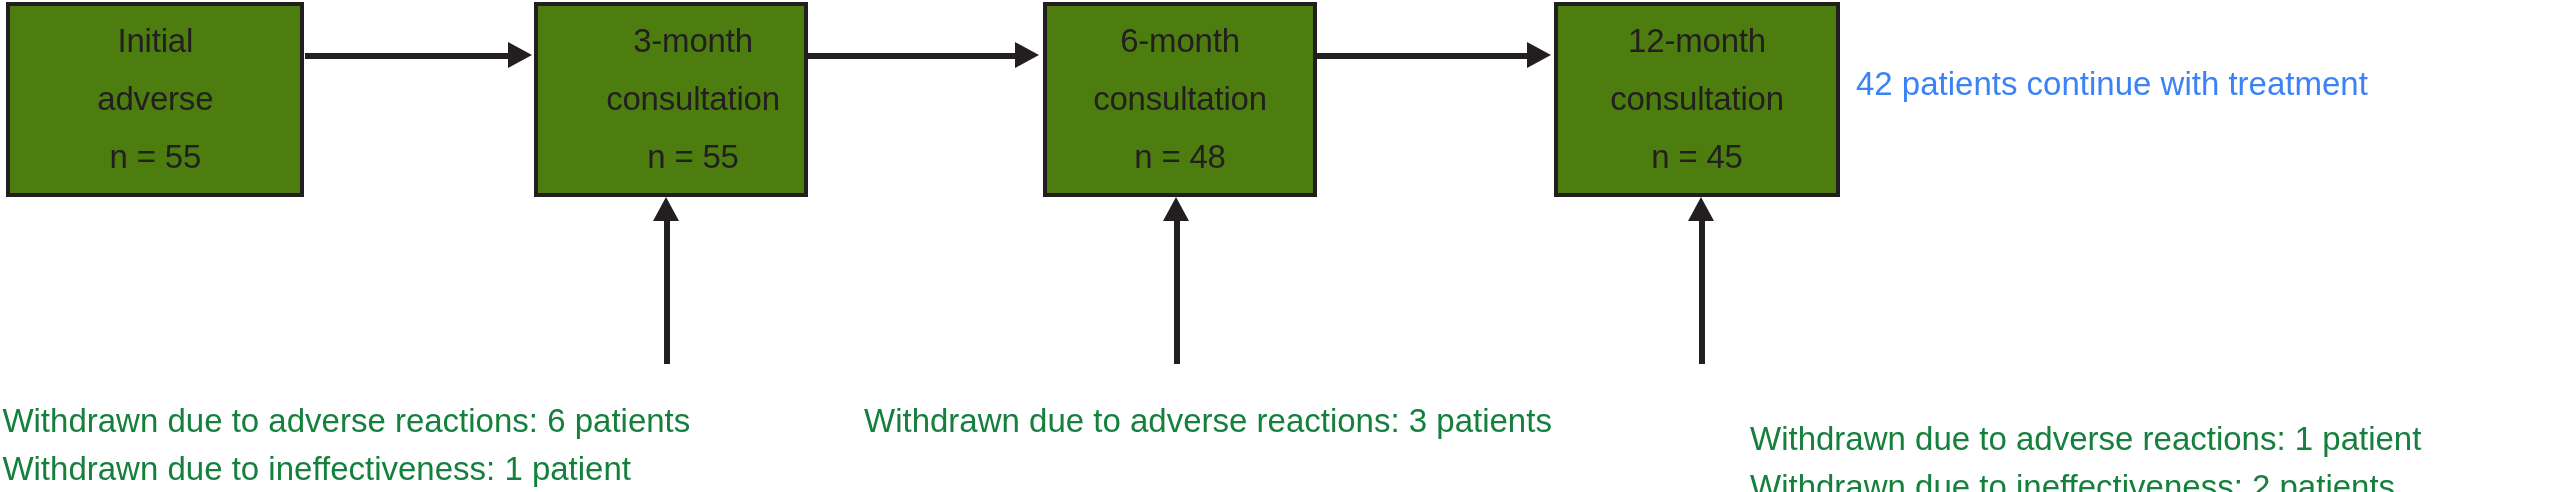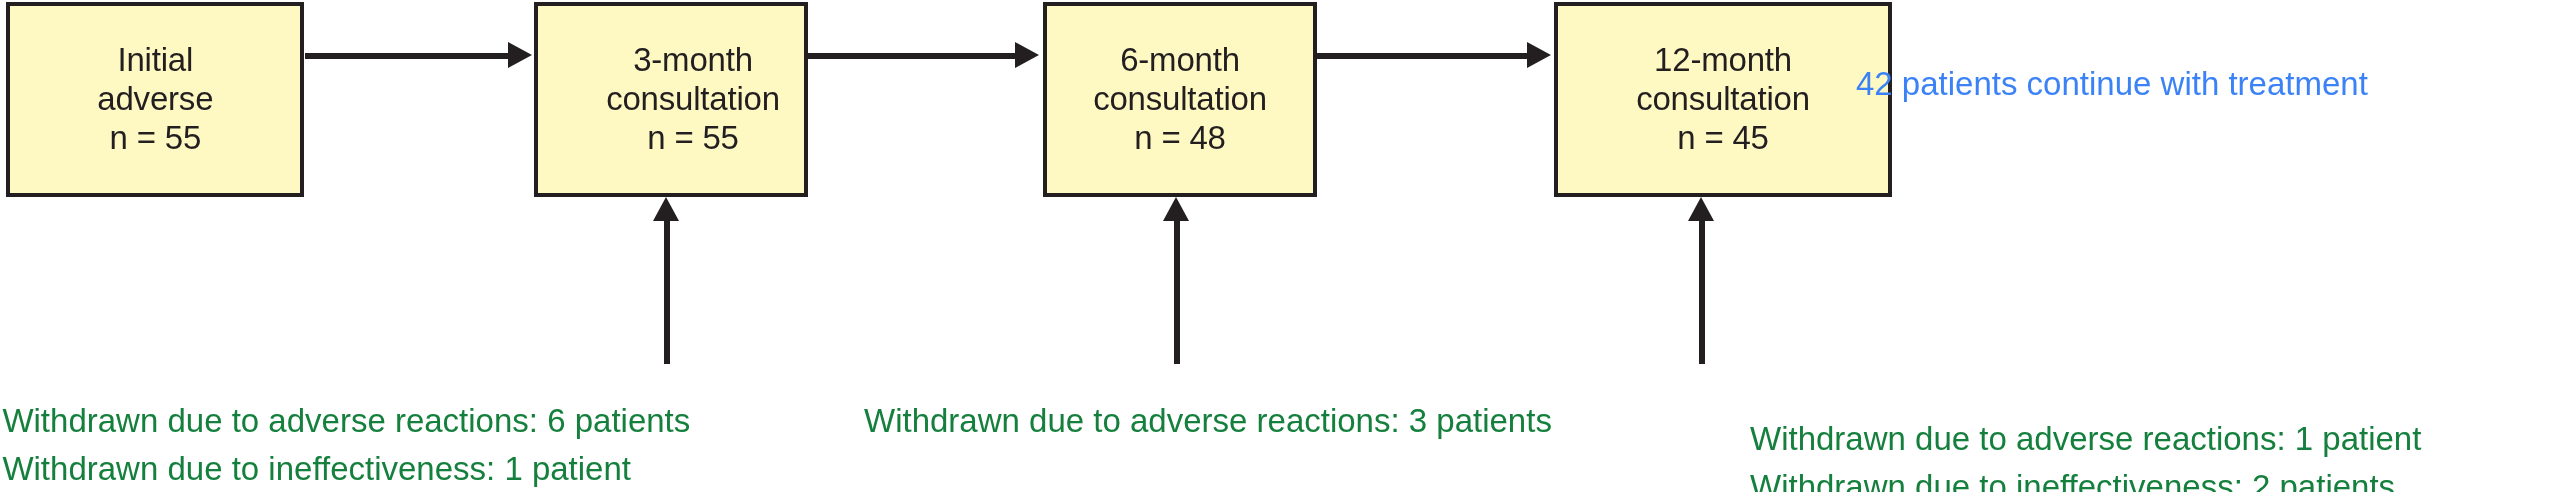--- a/index.html
+++ b/index.html
@@ -13,26 +13,27 @@
     height: 493px;
     background: #ffffff;
     font-family: "Liberation Sans", "DejaVu Sans", sans-serif;
     color: #1a1a1a;
     overflow: hidden;
   }
   .node-box {
     position: absolute;
     box-sizing: border-box;
     border: 4.8px solid #231f20;
-    background: #fef9c3;
+    background: #4d7c0f;
     display: flex;
     flex-direction: column;
     align-items: center;
     justify-content: center;
     text-align: center;
+    gap: 19px;
   }
   .node-line {
     display: block;
     font-size: 33px;
     line-height: 1.18;
     letter-spacing: -0.2px;
     white-space: nowrap;
     color: #231f20;
   }
   .h-arrow-shaft {
@@ -105,21 +106,21 @@
 
   <div class="node-box" style="left:1043px; top:1.6px; width:274px; height:195px;">
     <span class="node-line">6-month</span>
     <span class="node-line">consultation</span>
     <span class="node-line">n = 48</span>
   </div>
 
   <div class="h-arrow-shaft" style="left:1316px; top:53px; width:211px;"></div>
   <div class="h-arrow-head" style="left:1527px; top:42px;"></div>
 
-  <div class="node-box" style="left:1554px; top:1.6px; width:338px; height:195px;">
+  <div class="node-box" style="left:1554px; top:1.6px; width:286px; height:195px;">
     <span class="node-line">12-month</span>
     <span class="node-line">consultation</span>
     <span class="node-line">n = 45</span>
   </div>
 
   <div class="side-note" style="left:1856px; top:65px;">42 patients continue with treatment</div>
 
   <div class="v-arrow-shaft" style="left:664px; top:220px; width:5.6px; height:144px;"></div>
   <div class="v-arrow-head" style="left:653px; top:197px;"></div>
 

